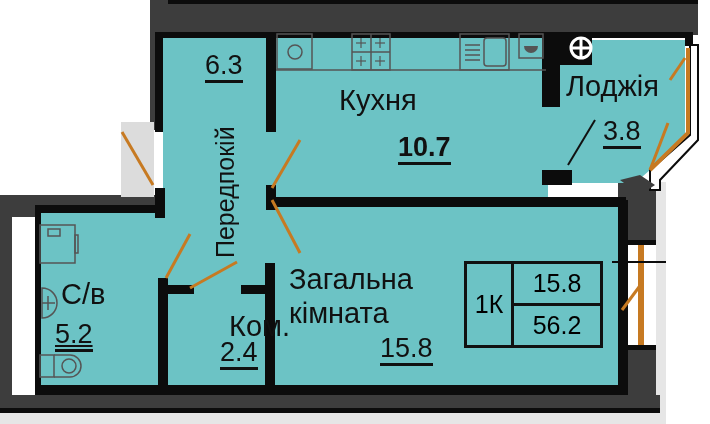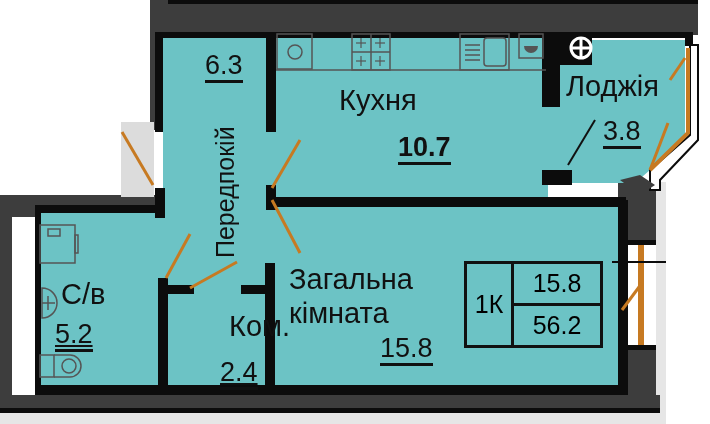--- a/index.html
+++ b/index.html
@@ -139,21 +139,21 @@
 <div class="lbl room-name" style="left:339px; top:86px;">Кухня</div>
 <div class="lbl area" style="left:398px; top:134px;font-weight:bold;">10.7</div>
 
 <div class="lbl room-name" style="left:566px; top:72px;">Лоджія</div>
 <div class="lbl area" style="left:603px; top:118px;">3.8</div>
 
 <div class="lbl room-name" style="left:61px; top:272px;margin-top:8px;">С/в</div>
 <div class="lbl area" style="left:55px; top:321px;text-decoration:underline;">5.2</div>
 
 <div class="lbl room-name" style="left:185px; top:312px;margin-left:44px;">Ком.</div>
-<div class="lbl area" style="left:220px; top:359px;text-decoration:underline;">2.4</div>
+<div class="lbl area" style="left:220px; top:339px;">2.4</div>
 
 <div class="lbl room-name" style="left:289px; top:265px;">Загальна</div>
 <div class="lbl room-name" style="left:289px; top:299px;">кімната</div>
 <div class="lbl area" style="left:380px; top:335px;">15.8</div>
 
 <div class="summary">
   <div class="type">1К</div>
   <div class="vals">
     <div>15.8</div>
     <div>56.2</div>

